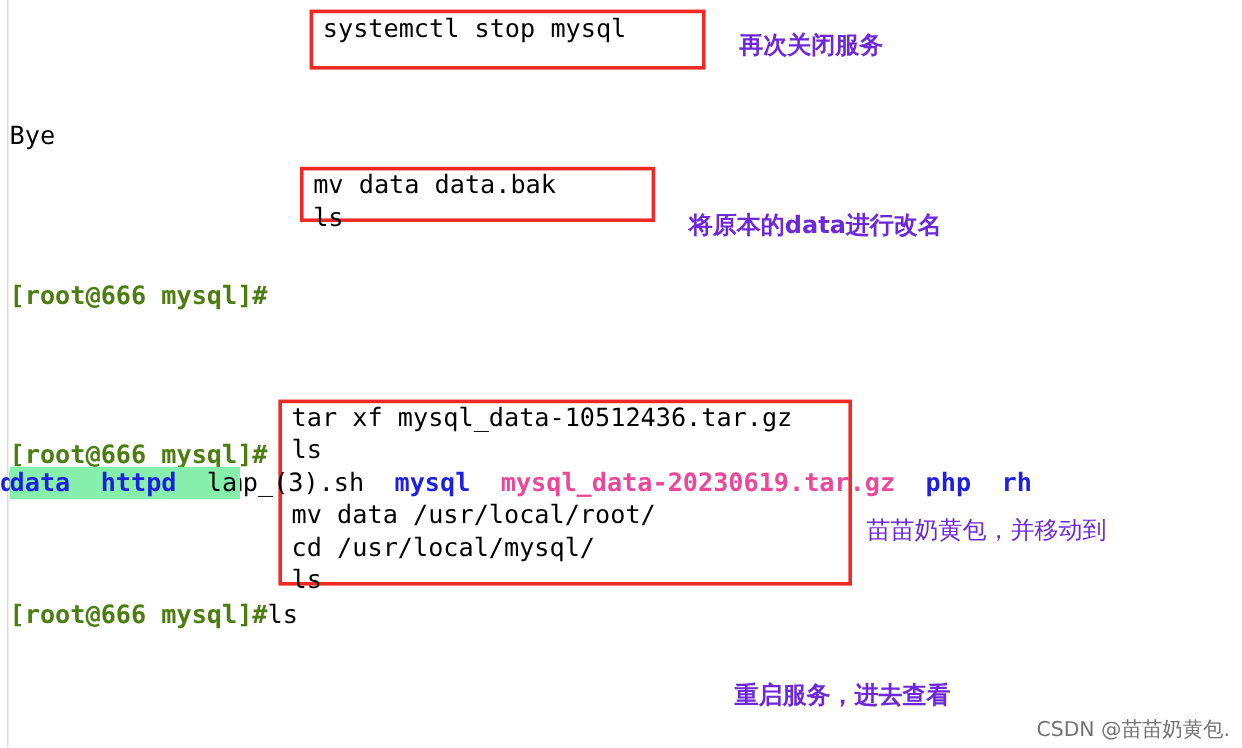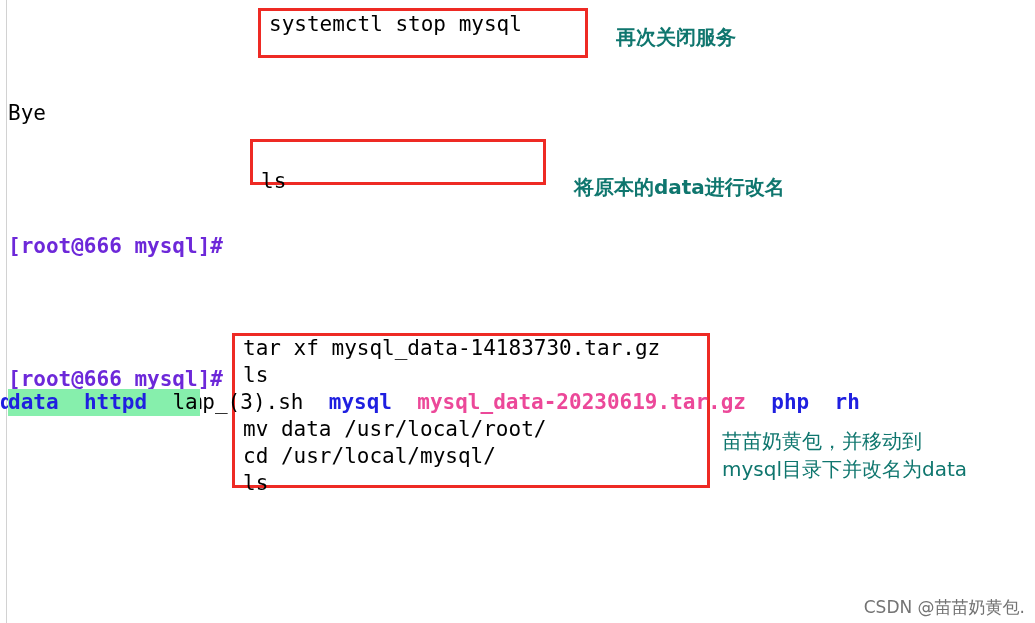--- a/index.html
+++ b/index.html
@@ -43,21 +43,21 @@
     line-height: 26.6px;
     letter-spacing: 0px;
     white-space: pre;
     color: #000000;
   }
   .line {
     height: 26.6px;
     white-space: pre;
     font-family: "DejaVu Sans Mono", "Liberation Mono", monospace;
   }
-  .prompt   { color: #6d28d9; font-weight: bold; }
+  .prompt   { color: #4d7c0f; font-weight: bold; }
   .cmd      { color: #000000; }
   .dir      { color: #1f1fe0; font-weight: bold; }
   .arch     { color: #ec4899; font-weight: bold; }
   .plain    { color: #000000; margin-top: 15px; }
 
   
   .redbox {
     position: absolute;
     border: 3px solid #ee2a24;
     box-sizing: border-box;
@@ -65,21 +65,21 @@
     pointer-events: none;
   }
   
   .boxfill {
     position: absolute;
     background: #ffffff;
   }
 
   .annot {
     position: absolute;
-    color: #0f766e;
+    color: #6d28d9;
     font-family: "DejaVu Sans", "Liberation Sans", sans-serif;
     font-size: 20px;
     line-height: 27px;
     white-space: pre;
     font-weight: normal;
   }
   .annot.bold { font-weight: bold; }
 
   .boxtext {
     position: absolute;
@@ -113,20 +113,21 @@
     
     <div class="line"><span class="plain">Bye</span></div>
 
     
     <div class="line"><span class="prompt">[root@666 mysql]#</span></div>
 
     
     <div class="line"><span class="prompt">[root@666 mysql]#</span></div>
 
     
+    <div class="line"><span class="prompt">[root@666 mysql]#</span><span class="cmd">ls</span></div>
 
     
     
 
     
     
 
     
     
 
@@ -179,34 +180,35 @@
     
 
   </div>
 
   <div class="boxfill" style="left:261px; top:11px; width:324px; height:44px;"></div>
   <div class="redbox" style="left:258px; top:8px; width:330px; height:50px;"></div>
   <div class="boxtext" style="left:269px; top:11px;">systemctl stop mysql</div>
 
   <div class="boxfill" style="left:253px; top:142px; width:290px; height:40px;"></div>
   <div class="redbox" style="left:250px; top:139px; width:296px; height:46px;"></div>
+  <div class="boxtext" style="left:261px; top:141px;">mv data data.bak</div>
   <div class="boxtext" style="left:261px; top:168px;">ls</div>
 
   <div class="boxfill" style="left:235px; top:336px; width:472px; height:149px;"></div>
   <div class="redbox" style="left:232px; top:333px; width:478px; height:155px;"></div>
-  <div class="boxtext" style="left:243px; top:335px;">tar xf mysql_data-14183730.tar.gz</div>
+  <div class="boxtext" style="left:243px; top:335px;">tar xf mysql_data-10512436.tar.gz</div>
   <div class="boxtext" style="left:243px; top:362px;">ls</div>
 
   <div class="boxtext" style="left:0px; top:389px; width:1035px;"><span class="dir">data</span><span class="plain">  </span><span class="dir">httpd</span><span class="plain">  </span><span class="plain">lamp_(3).sh</span><span class="plain">  </span><span class="dir">mysql</span><span class="plain">  </span><span class="arch">mysql_data-20230619.tar.gz</span><span class="plain">  </span><span class="dir">php</span><span class="plain">  </span><span class="dir">rh</span></div>
   <div class="boxtext" style="left:243px; top:416px;">mv data /usr/local/root/</div>
   <div class="boxtext" style="left:243px; top:443px;text-align:center;">cd /usr/local/mysql/</div>
   <div class="boxtext" style="left:243px; top:470px;">ls</div>
 
   <div class="boxtext" style="left:8px; top:389px; background:#86efac; padding-right:2px;"><span class="dir">data</span><span class="plain">  </span><span class="dir">httpd</span><span class="plain">  </span><span class="plain">la</span></div>
 
   <div class="annot bold" style="left:616px; top:24px;">再次关闭服务</div>
   <div class="annot bold" style="left:574px; top:174px;">将原本的data进行改名</div>
   <div class="annot" style="left:722px; top:428px;">苗苗奶黄包，并移动到</div>
-  <div class="annot" style="left:722px; top:456px;">mysql目录下并改名为data</div>
+  <div class="annot bold" style="left:612px; top:566px;">重启服务，进去查看</div>
 
   <div id="watermark">CSDN @苗苗奶黄包.</div>
 
 </div>
 
 </body></html>

